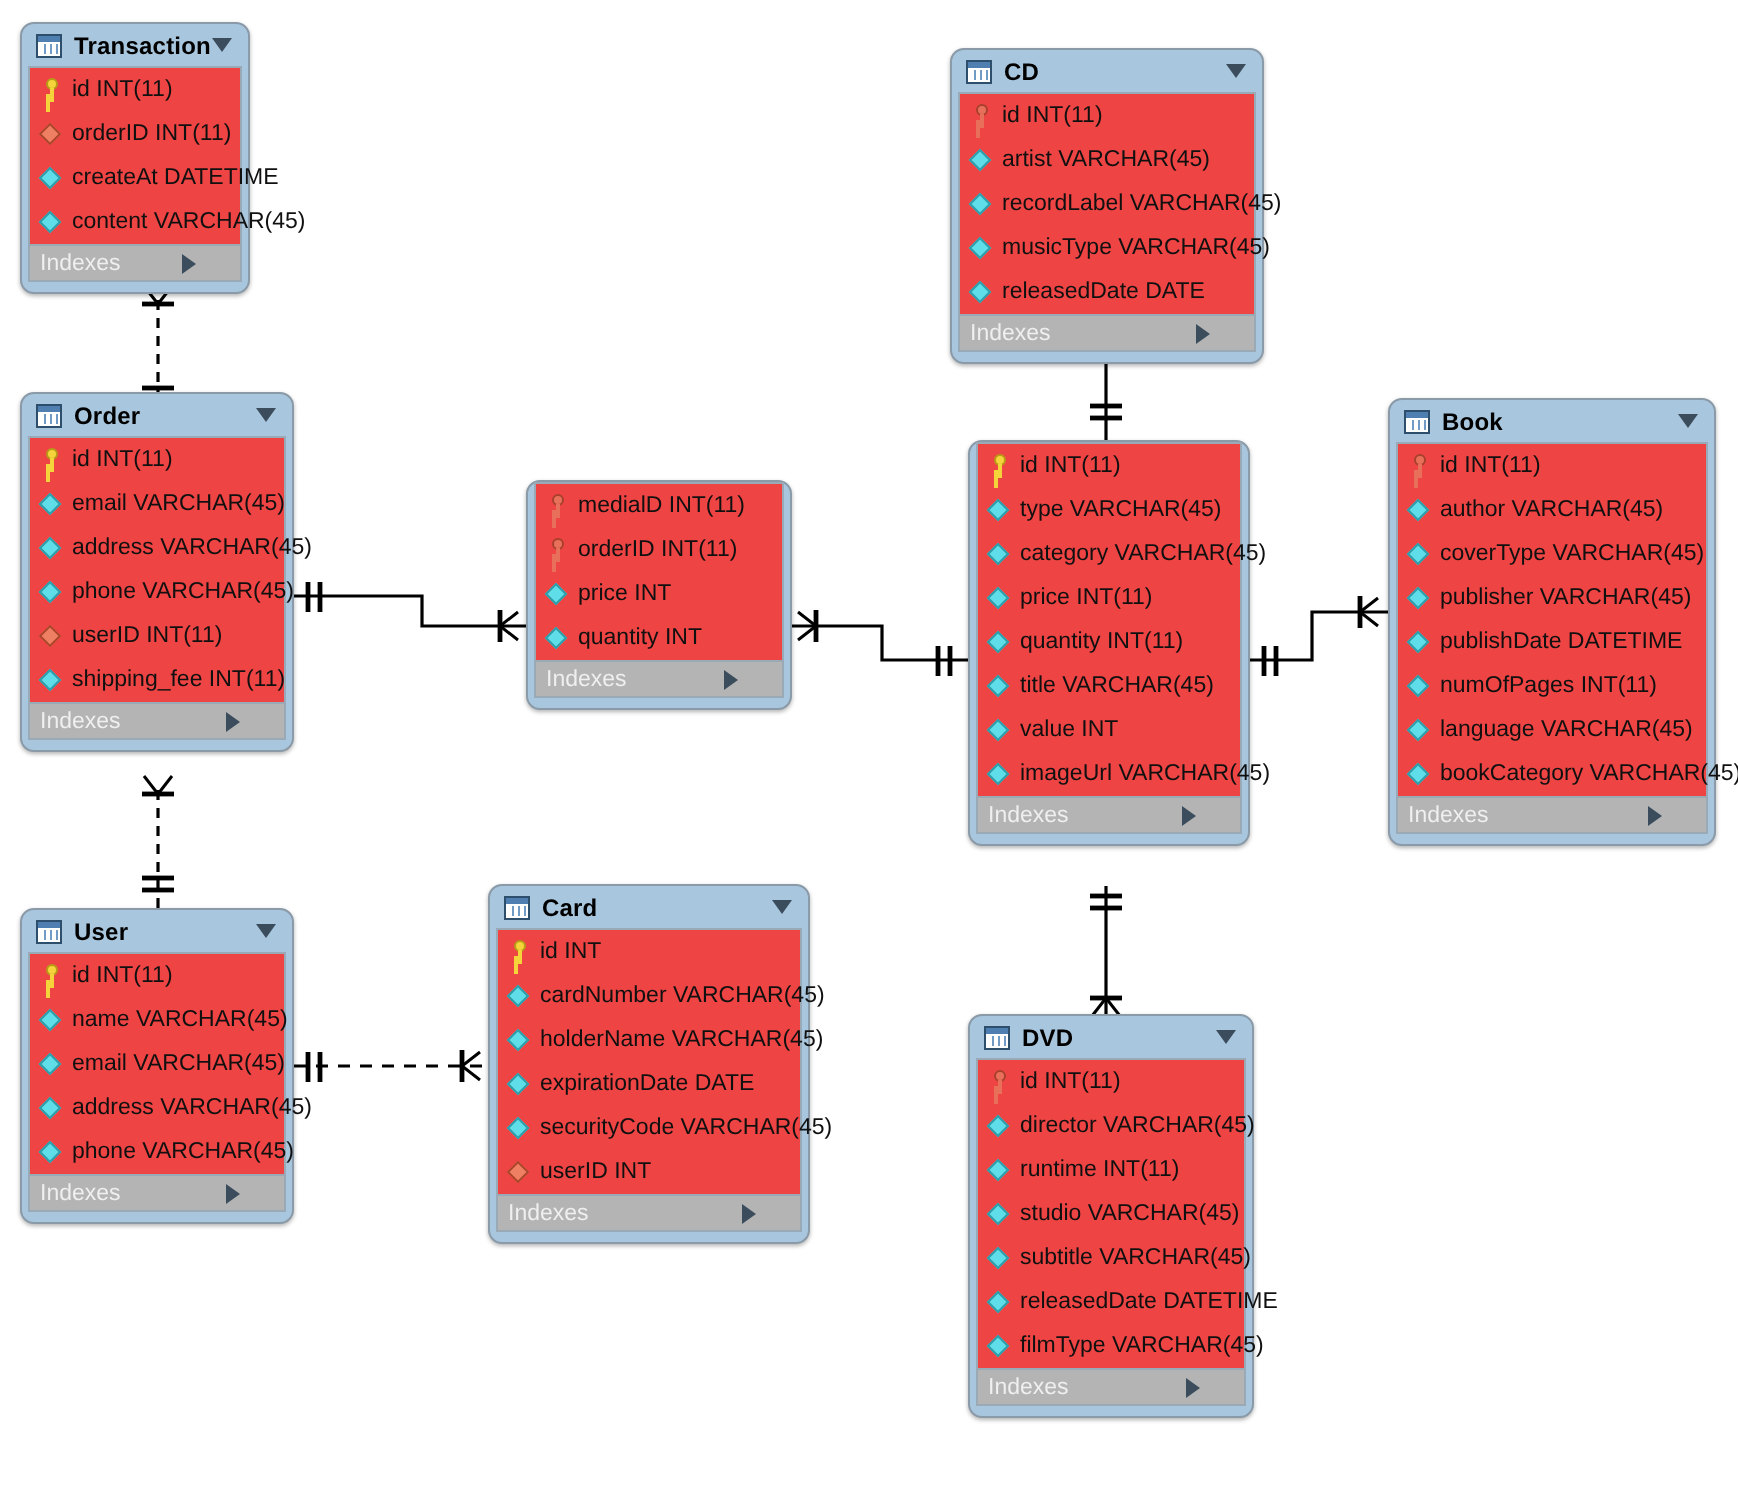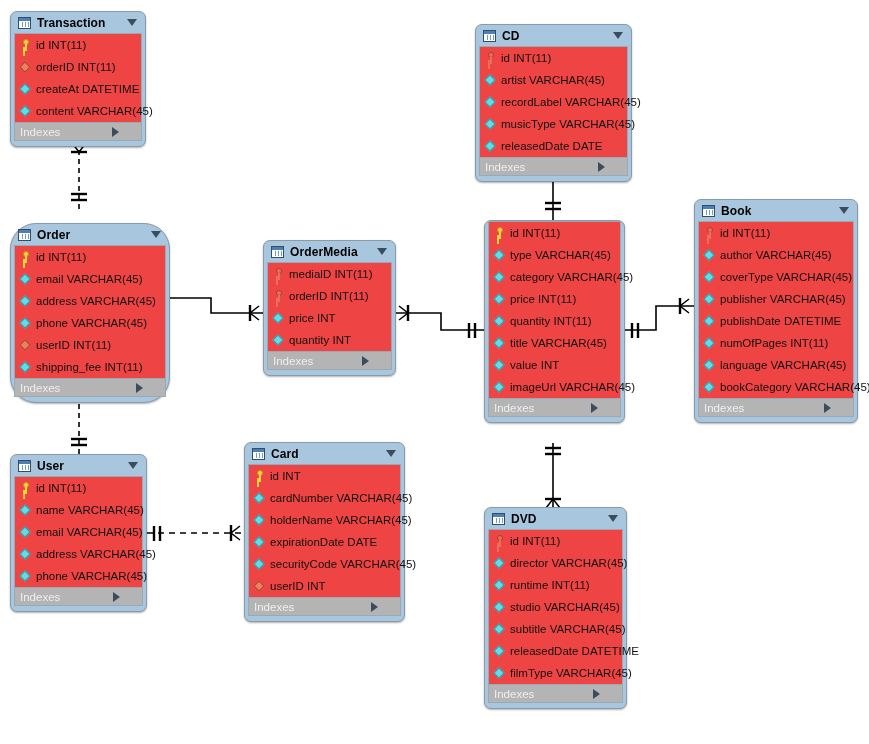--- a/index.html
+++ b/index.html
@@ -272,21 +272,21 @@
         <line x1="160" y1="526" x2="160" y2="541" stroke-width="2.4"></line>
 
         <line x1="231" y1="525" x2="231" y2="541" stroke-width="2.4"></line>
         <path d="M240,526 L231,533 L240,540" stroke-width="1.5"></path>
       </g>
 
     </g>
   </svg>
 
   <div id="tables-layer">
-      <div class="table-box" style="left: 10px; top: 11px; width: 136px;">
+      <div class="table-box" style="left: 10px; top: 11px; width: 115px;">
         <div class="tbl-header">
           <span class="tbl-icon"></span>
           <span class="tbl-title">Transaction</span>
           <span class="tbl-caret"></span>
         </div>
         <div class="tbl-fields">
           <div class="field">
             <span class="field-ico ico-pk"></span>
             <span class="field-label">id INT(11)</span>
           </div>
@@ -379,21 +379,21 @@
           <div class="field">
             <span class="field-ico ico-col"></span>
             <span class="field-label">bookCategory VARCHAR(45)</span>
           </div>
         </div>
         <div class="tbl-indexes">
           <span class="idx-label">Indexes</span>
           <span class="idx-caret"></span>
         </div>
       </div>
-      <div class="table-box" style="left: 10px; top: 223px; width: 160px; border-radius: 26px;">
+      <div class="table-box" style="left: 10px; top: 196px; width: 137px;">
         <div class="tbl-header">
           <span class="tbl-icon"></span>
           <span class="tbl-title">Order</span>
           <span class="tbl-caret"></span>
         </div>
         <div class="tbl-fields">
           <div class="field">
             <span class="field-ico ico-pk"></span>
             <span class="field-label">id INT(11)</span>
           </div>
@@ -457,25 +457,20 @@
             <span class="field-ico ico-col"></span>
             <span class="field-label">imageUrl VARCHAR(45)</span>
           </div>
         </div>
         <div class="tbl-indexes">
           <span class="idx-label">Indexes</span>
           <span class="idx-caret"></span>
         </div>
       </div>
       <div class="table-box" style="left: 263px; top: 240px; width: 133px;">
-        <div class="tbl-header">
-          <span class="tbl-icon"></span>
-          <span class="tbl-title">OrderMedia</span>
-          <span class="tbl-caret"></span>
-        </div>
         <div class="tbl-fields">
           <div class="field">
             <span class="field-ico ico-pkfk"></span>
             <span class="field-label">medialD INT(11)</span>
           </div>
           <div class="field">
             <span class="field-ico ico-pkfk"></span>
             <span class="field-label">orderID INT(11)</span>
           </div>
           <div class="field">

